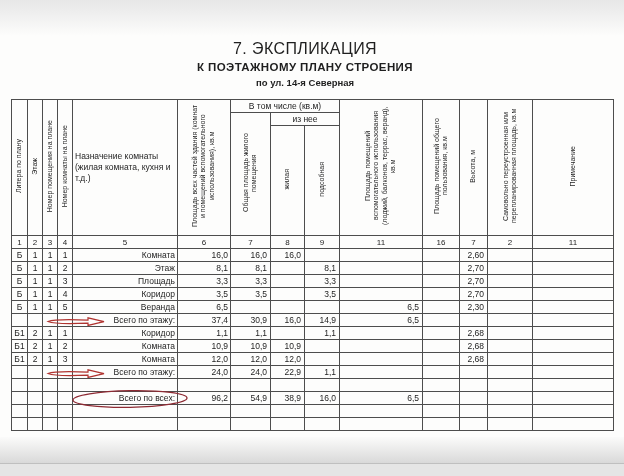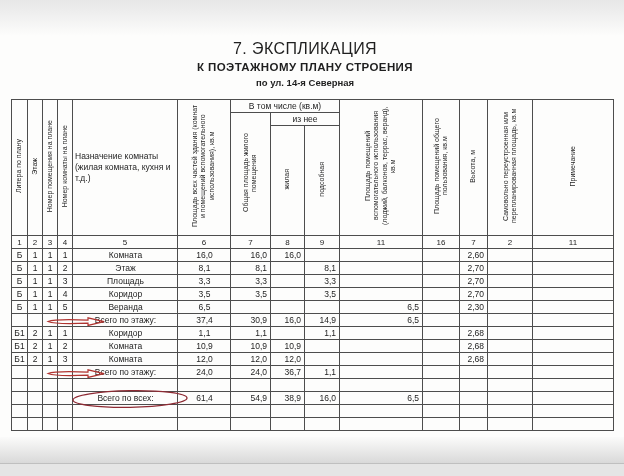--- a/index.html
+++ b/index.html
@@ -48,21 +48,21 @@
     writing-mode:vertical-rl;transform:rotate(180deg);
     display:inline-block;
     font-size:7px;line-height:8.4px;
     max-height:128px;margin:0 auto;text-align:center;
   }
   tr.hB .vt{max-height:116px;}
   tr.hC .vt{max-height:104px;}
   tr.hnum td{text-align:center;font-size:8px;color:#1e1e1e;}
   tbody td{font-size:8.5px;}
   tbody td.a-c{text-align:center;}
-  tbody td.a-l{text-align:center;padding-left:3px;}
+  tbody td.a-l{text-align:right;padding-left:3px;}
   tbody td.a-r{text-align:right;padding-right:3px;}
   .annot{position:absolute;pointer-events:none;}
   .annot svg{display:block;}
 </style>
 </head>
 <body>
 
 <div class="photo">
   <div class="band-top"></div>
 
@@ -275,21 +275,21 @@
           <td class="a-c"></td>
         </tr>
         <tr>
           <td class="a-c"></td>
           <td class="a-c"></td>
           <td class="a-c"></td>
           <td class="a-c"></td>
           <td class="a-l">Всего по этажу:</td>
           <td class="a-l">24,0</td>
           <td class="a-r">24,0</td>
-          <td class="a-r">36,7</td>
+          <td class="a-r">22,9</td>
           <td class="a-r">1,1</td>
           <td class="a-r"></td>
           <td class="a-r"></td>
           <td class="a-r"></td>
           <td class="a-c"></td>
           <td class="a-c"></td>
         </tr>
         <tr>
           <td class="a-c"></td>
           <td class="a-c"></td>
@@ -305,21 +305,21 @@
           <td class="a-r"></td>
           <td class="a-c"></td>
           <td class="a-c"></td>
         </tr>
         <tr>
           <td class="a-c"></td>
           <td class="a-c"></td>
           <td class="a-c"></td>
           <td class="a-c"></td>
           <td class="a-l">Всего по всех:</td>
-          <td class="a-l">61,4</td>
+          <td class="a-l">96,2</td>
           <td class="a-r">54,9</td>
           <td class="a-r">38,9</td>
           <td class="a-r">16,0</td>
           <td class="a-r">6,5</td>
           <td class="a-r"></td>
           <td class="a-r"></td>
           <td class="a-c"></td>
           <td class="a-c"></td>
         </tr>
         <tr>

